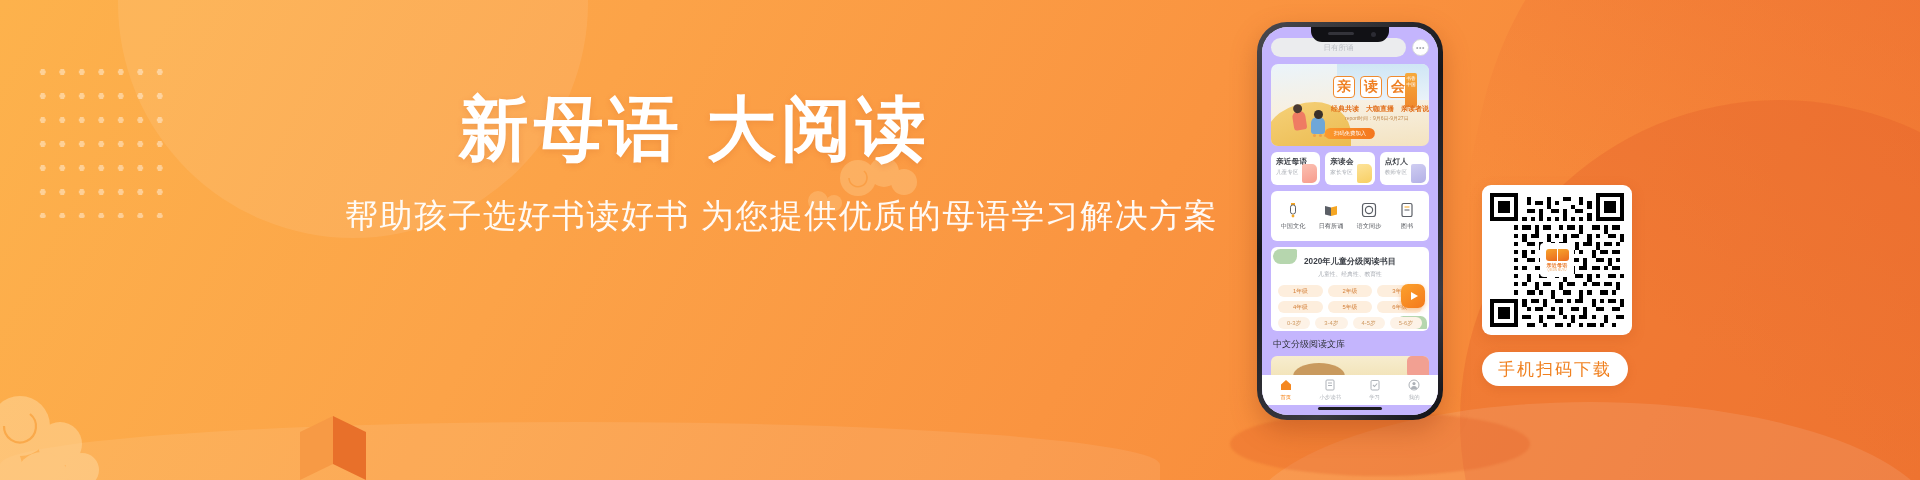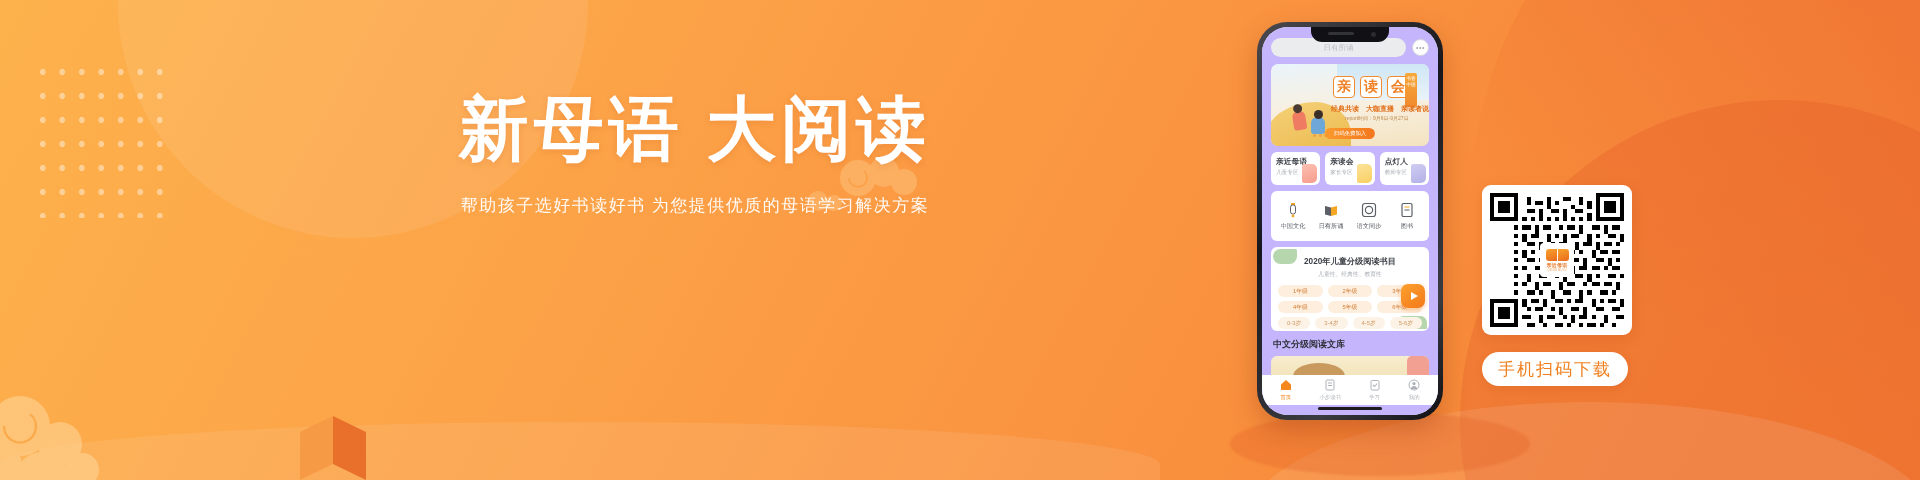--- a/index.html
+++ b/index.html
@@ -96,21 +96,21 @@
   .subhead {
     margin-top: 38px;
     font-size: 34px;
     color: #ffffff;
     letter-spacing: 1px;
     font-weight: 400;
     white-space: nowrap;
   }
   .tagline {
     margin-top: 26px;
-    font-size: 17px;
+    font-size: 33px;
     color: rgba(255,255,255,0.95);
     letter-spacing: 1.5px;
     font-weight: 400;
     white-space: nowrap;
   }
 
   
   #phone {
     position: absolute;
     left: 1257px; top: 22px;
@@ -263,21 +263,21 @@
     display:flex; align-items:center; justify-content:center;
     box-shadow:0 2px 5px rgba(240,130,40,.4);
   }
   .play i {
     width:0;height:0;border-left:7px solid #fff;
     border-top:4.5px solid transparent;border-bottom:4.5px solid transparent;
     display:block; margin-left:2px;
   }
 
   
-  .libtitle { margin-top:7px; font-size:9px; font-weight:700; color:#2f333a; padding-left:2px; }
+  .libtitle { margin-top:7px; font-size:9px; font-weight:400; color:#2f333a; padding-left:2px; }
   .libcard {
     margin-top:5px; height:22px; border-radius:6px 6px 0 0;
     background:linear-gradient(180deg,#f7edcf,#f2e3b8);
     position:relative; overflow:hidden;
   }
   .libcard::before{
     content:""; position:absolute; left:22px; top:7px; width:52px;height:26px;
     border-radius:50%; background:#c99a5e;
   }
   .libcard::after{

